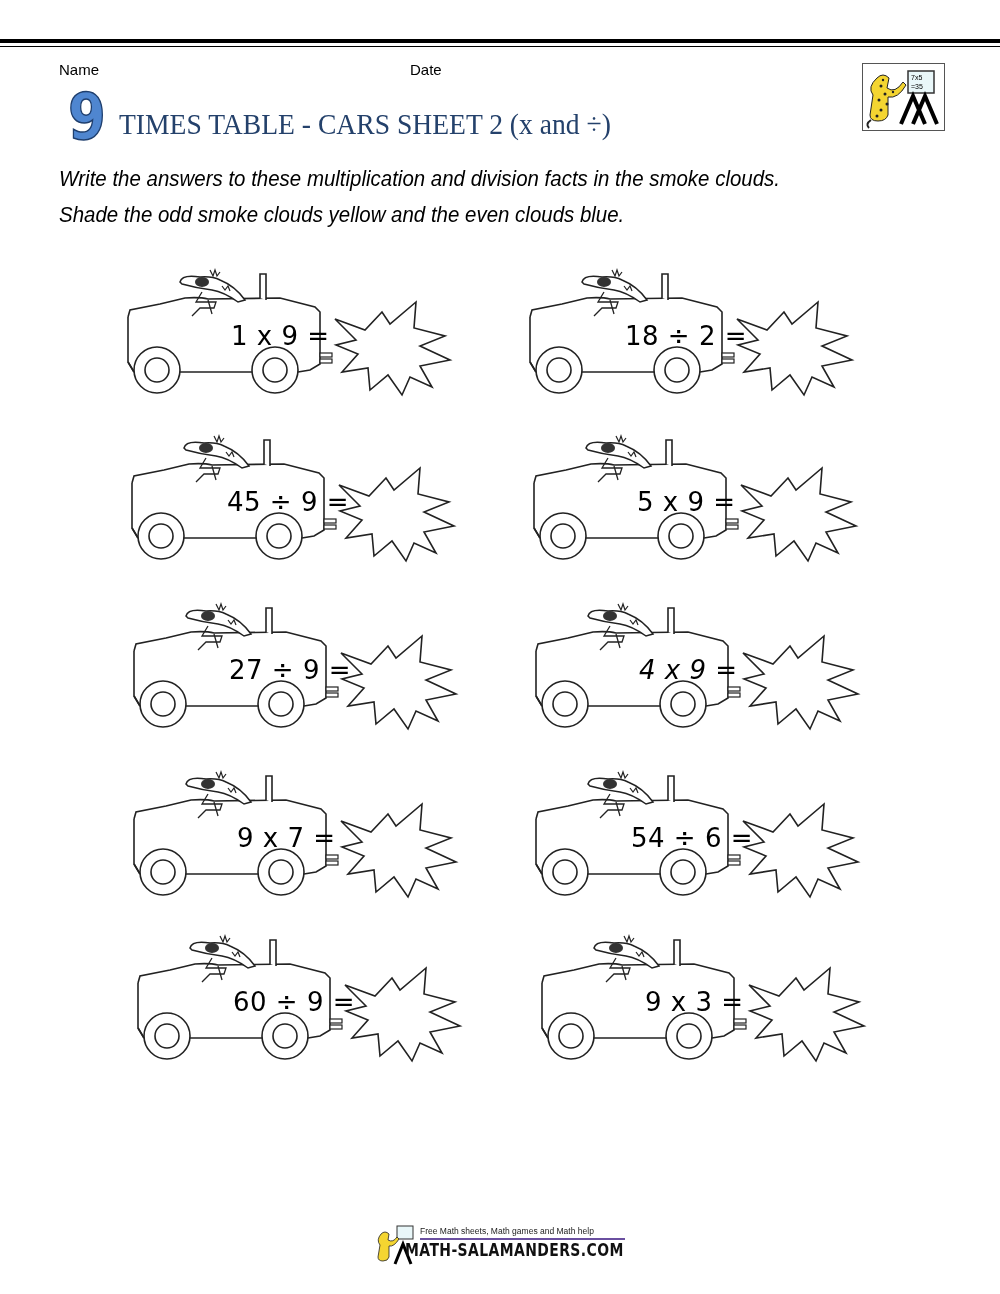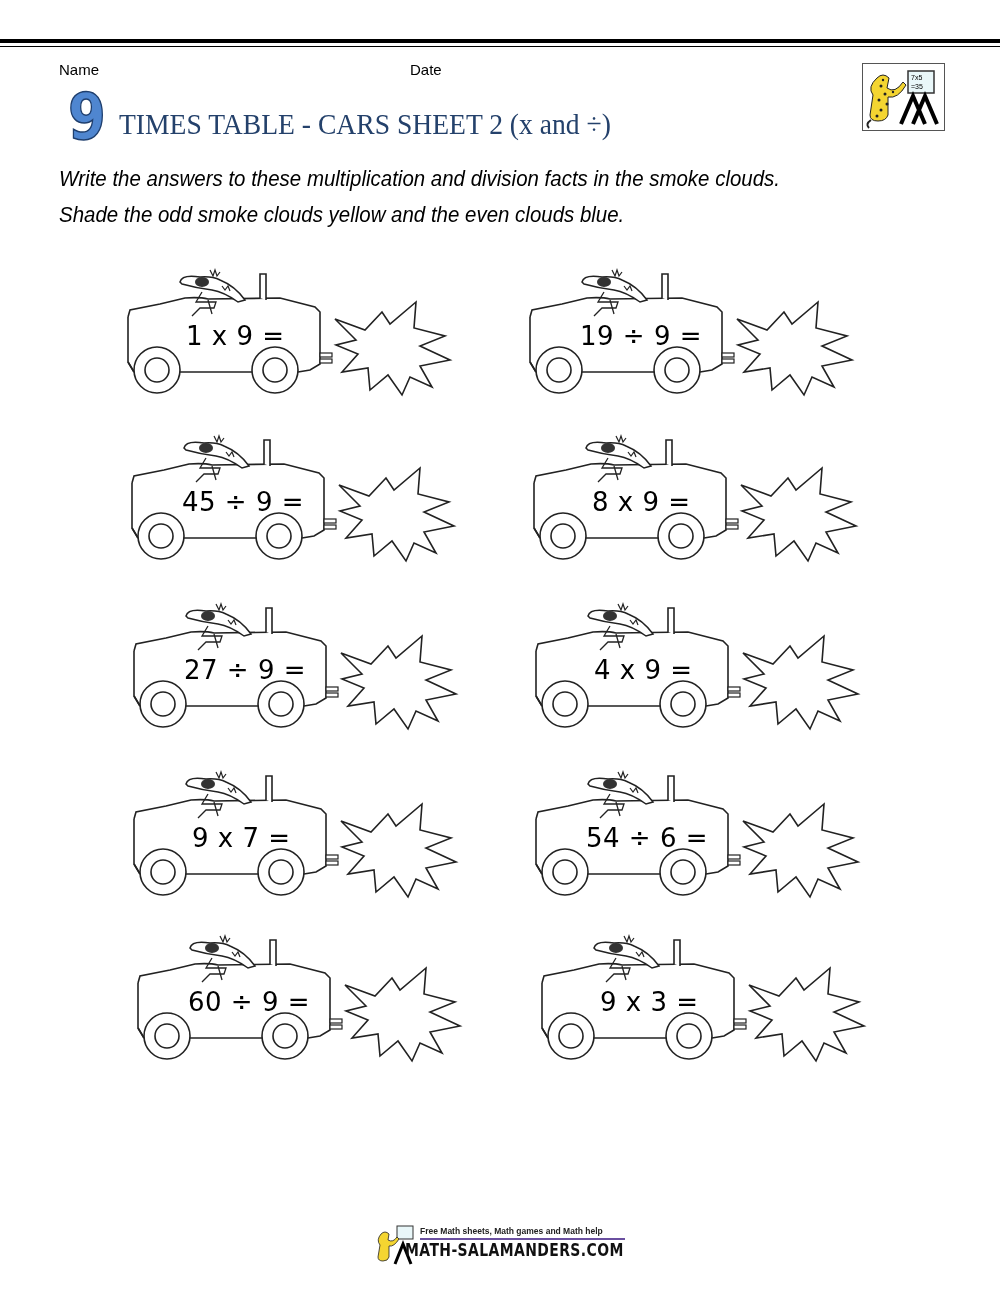--- a/index.html
+++ b/index.html
@@ -10,23 +10,23 @@
   .name-label { left: 59px; }
   .date-label { left: 410px; }
   .title-num { position: absolute; left: 68px; top: 82px; font-size: 64px; font-weight: bold; color: #4f86d0; font-family: "DejaVu Sans", sans-serif; line-height: 70px; -webkit-text-stroke: 1.5px #1f3f6e; letter-spacing: -2px; transform: scaleX(0.85); transform-origin: left; }
   .title-text { position: absolute; left: 119px; top: 106px; font-size: 30px; color: #24416b; font-family: "Liberation Serif", serif; line-height: 36px; white-space: nowrap; transform: scaleX(0.92); transform-origin: left; }
   .logo { position: absolute; left: 862px; top: 63px; width: 81px; height: 66px; border: 1px solid #555; background: #fff; }
   .instr { position: absolute; left: 59px; font-size: 22px; font-style: italic; font-family: "Liberation Sans", sans-serif; white-space: nowrap; transform: scaleX(0.93); transform-origin: left; }
   .instr1 { top: 166px; }
   .instr2 { top: 202px; }
   .car { position: absolute; width: 360px; height: 140px; }
   .car svg { position: absolute; left: 0; top: 0; }
-  .car .q { position: absolute; font-size: 26px; font-family: "DejaVu Sans", sans-serif; white-space: nowrap; letter-spacing: 0.5px; }
+  .car .q { position: absolute; font-size: 26px; font-family: "DejaVu Sans", sans-serif; white-space: nowrap; letter-spacing: 0.5px; margin-left: 45px; }
   .footer { position: absolute; left: 375px; top: 1224px; width: 260px; height: 45px; }
-  .footer .tag { position: absolute; left: 45px; top: 2px; font-size: 8.5px; font-weight: bold; color: #222; white-space: nowrap; }
+  .footer .tag { position: absolute; left: 45px; top: 2px; font-size: 8.5px; font-weight: normal; color: #222; white-space: nowrap; }
   .footer .bar { position: absolute; left: 45px; top: 14px; width: 205px; height: 2px; background: #6a4fa0; }
   .footer .site { position: absolute; left: 30px; top: 16px; font-size: 17px; font-weight: bold; letter-spacing: 0.5px; color: #111; white-space: nowrap; font-family: "DejaVu Sans", sans-serif; transform: scaleX(0.82); transform-origin: left; }
 </style>
 </head>
 <body>
 
 <div class="rule-thick"></div>
 <div class="rule-thin"></div>
 
 <div class="label name-label">Name</div>
@@ -102,21 +102,21 @@
       <path d="M102 24 l3 4 l3 -4 l2 5" fill="none" stroke="#222" stroke-width="1.2"></path>
       <path d="M82 30 L76 40 L96 40 L94 46 L80 46 L72 54 M88 38 L92 52" fill="none" stroke="#222" stroke-width="1.3"></path>
 
       <circle cx="37" cy="108" r="23" fill="#fff" stroke="#222" stroke-width="1.6"></circle>
       <circle cx="37" cy="108" r="12" fill="#fff" stroke="#222" stroke-width="1.6"></circle>
       <circle cx="155" cy="108" r="23" fill="#fff" stroke="#222" stroke-width="1.6"></circle>
       <circle cx="155" cy="108" r="12" fill="#fff" stroke="#222" stroke-width="1.6"></circle>
 
       <polygon points="215,57 245,68 262,50 270,62 296,40 294,66 325,74 300,84 330,98 300,104 312,125 290,115 282,133 268,113 250,128 248,106 222,110 238,92 216,83 236,78" fill="#fff" stroke="#222" stroke-width="1.6"></polygon>
     </svg>
-      <div class="q" style="left: 58px; top: 59px;">19 ÷ 9 =</div>
+      <div class="q" style="left: 58px; top: 59px;">18 ÷ 2 =</div>
     </div>
     <div class="car" style="left: 124px; top: 428px;">
     <svg width="360" height="140" viewBox="0 0 360 140">
 
       <path d="M8 55 L10 48 L40 42 L65 36 Q80 35 88 37 L160 36 L195 45 L200 50 L200 102 L190 108 L178 110 M132 110 L60 110 M14 110 L8 100 Z" fill="#fff" stroke="#222" stroke-width="1.6"></path>
       <path d="M8 55 L8 100 L14 110" fill="none" stroke="#222" stroke-width="1.6"></path>
 
       <rect x="200" y="91" width="12" height="4" fill="#fff" stroke="#222" stroke-width="1.2"></rect>
       <rect x="200" y="97" width="12" height="4" fill="#fff" stroke="#222" stroke-width="1.2"></rect>
 
@@ -154,21 +154,21 @@
       <path d="M102 24 l3 4 l3 -4 l2 5" fill="none" stroke="#222" stroke-width="1.2"></path>
       <path d="M82 30 L76 40 L96 40 L94 46 L80 46 L72 54 M88 38 L92 52" fill="none" stroke="#222" stroke-width="1.3"></path>
 
       <circle cx="37" cy="108" r="23" fill="#fff" stroke="#222" stroke-width="1.6"></circle>
       <circle cx="37" cy="108" r="12" fill="#fff" stroke="#222" stroke-width="1.6"></circle>
       <circle cx="155" cy="108" r="23" fill="#fff" stroke="#222" stroke-width="1.6"></circle>
       <circle cx="155" cy="108" r="12" fill="#fff" stroke="#222" stroke-width="1.6"></circle>
 
       <polygon points="215,57 245,68 262,50 270,62 296,40 294,66 325,74 300,84 330,98 300,104 312,125 290,115 282,133 268,113 250,128 248,106 222,110 238,92 216,83 236,78" fill="#fff" stroke="#222" stroke-width="1.6"></polygon>
     </svg>
-      <div class="q" style="left: 66px; top: 59px;">8 x 9 =</div>
+      <div class="q" style="left: 66px; top: 59px;">5 x 9 =</div>
     </div>
     <div class="car" style="left: 126px; top: 596px;">
     <svg width="360" height="140" viewBox="0 0 360 140">
 
       <path d="M8 55 L10 48 L40 42 L65 36 Q80 35 88 37 L160 36 L195 45 L200 50 L200 102 L190 108 L178 110 M132 110 L60 110 M14 110 L8 100 Z" fill="#fff" stroke="#222" stroke-width="1.6"></path>
       <path d="M8 55 L8 100 L14 110" fill="none" stroke="#222" stroke-width="1.6"></path>
 
       <rect x="200" y="91" width="12" height="4" fill="#fff" stroke="#222" stroke-width="1.2"></rect>
       <rect x="200" y="97" width="12" height="4" fill="#fff" stroke="#222" stroke-width="1.2"></rect>
 
@@ -206,21 +206,21 @@
       <path d="M102 24 l3 4 l3 -4 l2 5" fill="none" stroke="#222" stroke-width="1.2"></path>
       <path d="M82 30 L76 40 L96 40 L94 46 L80 46 L72 54 M88 38 L92 52" fill="none" stroke="#222" stroke-width="1.3"></path>
 
       <circle cx="37" cy="108" r="23" fill="#fff" stroke="#222" stroke-width="1.6"></circle>
       <circle cx="37" cy="108" r="12" fill="#fff" stroke="#222" stroke-width="1.6"></circle>
       <circle cx="155" cy="108" r="23" fill="#fff" stroke="#222" stroke-width="1.6"></circle>
       <circle cx="155" cy="108" r="12" fill="#fff" stroke="#222" stroke-width="1.6"></circle>
 
       <polygon points="215,57 245,68 262,50 270,62 296,40 294,66 325,74 300,84 330,98 300,104 312,125 290,115 282,133 268,113 250,128 248,106 222,110 238,92 216,83 236,78" fill="#fff" stroke="#222" stroke-width="1.6"></polygon>
     </svg>
-      <div class="q" style="left: 66px; top: 59px;">4 x 9 =</div>
+      <div class="q" style="left: 66px; top: 59px; font-style: italic;">4 x 9 =</div>
     </div>
     <div class="car" style="left: 126px; top: 764px;">
     <svg width="360" height="140" viewBox="0 0 360 140">
 
       <path d="M8 55 L10 48 L40 42 L65 36 Q80 35 88 37 L160 36 L195 45 L200 50 L200 102 L190 108 L178 110 M132 110 L60 110 M14 110 L8 100 Z" fill="#fff" stroke="#222" stroke-width="1.6"></path>
       <path d="M8 55 L8 100 L14 110" fill="none" stroke="#222" stroke-width="1.6"></path>
 
       <rect x="200" y="91" width="12" height="4" fill="#fff" stroke="#222" stroke-width="1.2"></rect>
       <rect x="200" y="97" width="12" height="4" fill="#fff" stroke="#222" stroke-width="1.2"></rect>
 

